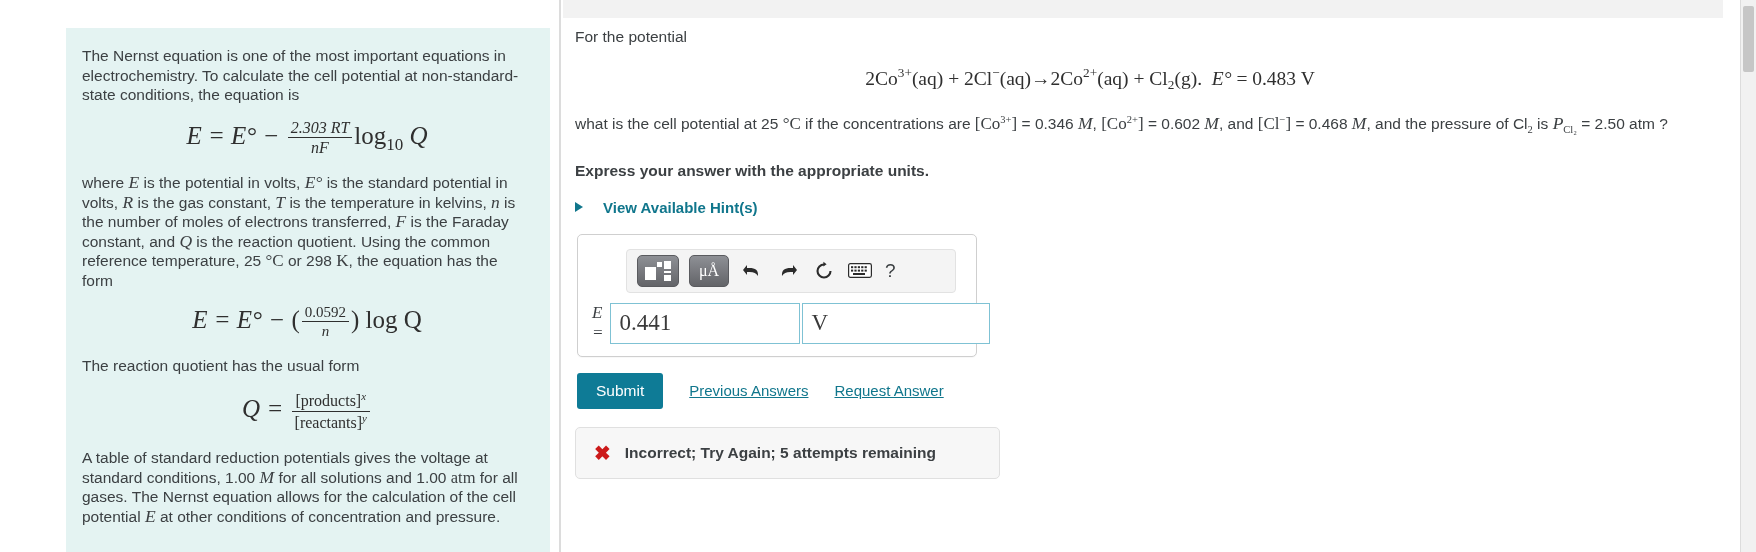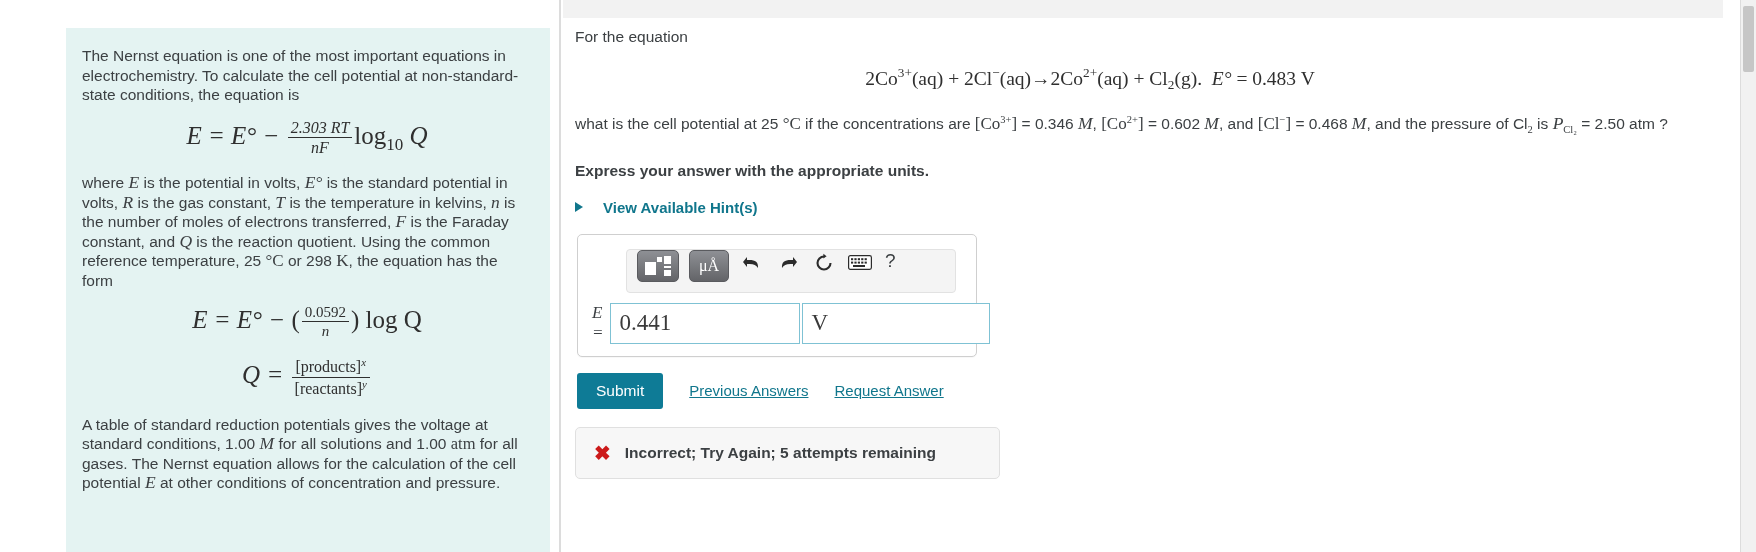--- a/index.html
+++ b/index.html
@@ -95,21 +95,21 @@
 
   
   .answer-box {
     margin-top: 18px; margin-left: 2px;
     width: 400px; border: 1px solid #cfcfcf; border-radius: 5px;
     background: #fff; padding: 10px 10px 12px 10px;
     box-shadow: 0 1px 1px rgba(0,0,0,.03);
   }
   .mtoolbar {
     background: #f4f4f4; border: 1px solid #e2e2e2; border-radius: 4px;
-    height: 44px; display: flex; gap: 10px;
+    height: 44px; display: flex; align-items: center; gap: 10px;
     padding: 0 10px; margin: 4px 4px 0 38px; width: 330px;
   }
   .tbtn {
     width: 42px; height: 32px; border-radius: 5px;
     background: linear-gradient(#8e9095, #636468);
     border: 1px solid #5a5b5f;
     display: flex; align-items: center; justify-content: center;
     cursor: pointer; position: relative;
   }
   .tbtn.second { width: 40px; }
@@ -191,40 +191,41 @@
 
       <div class="eq-block eq1">
         <span class="eq-i">E = E° −</span>
         <span>(</span><span class="frac f-small">
           <span class="num">0.0592</span>
           <span class="den eq-i">n</span>
         </span><span>)</span>
         <span>log Q</span>
       </div>
 
+      <p class="ltext">The reaction quotient has the usual form</p>
 
       <div class="eq-block eq1">
         <span class="eq-i">Q =</span>
         <span class="frac f-med">
           <span class="num"><span>[products]</span><span class="sup eq-i">x</span></span>
           <span class="den"><span>[reactants]</span><span class="sup eq-i">y</span></span>
         </span>
       </div>
 
       <p class="ltext"><span>A table of standard reduction potentials gives the voltage at standard conditions, 1.00 </span><span class="mi">M</span><span> for all solutions and 1.00 </span><span class="mbold">atm</span><span> for all gases. The Nernst equation allows for the calculation of the cell potential </span><span class="mi">E</span><span> at other conditions of concentration and pressure.</span></p>
 
     </div>
   </div>
 
   <div class="right-panel">
     <div class="top-strip"></div>
 
     <div class="rcontent">
 
-      <p class="rtext">For the equation</p>
+      <p class="rtext">For the potential</p>
 
       <div class="reaction-eq"><span>2Co</span><span class="sup">3+</span><span>(aq) + 2Cl</span><span class="sup">−</span><span>(aq)→2Co</span><span class="sup">2+</span><span>(aq) + Cl</span><span class="sub">2</span><span>(g).</span>&nbsp;&nbsp;<span style="font-style:italic">E°</span> <span>= 0.483 V</span></div>
 
       <p class="rtext question-line"><span>what is the cell potential at 25 </span><span class="mup">°C</span><span> if the concentrations are </span><span class="mup">[Co</span><span class="sup">3+</span><span class="mup">]</span> <span>= 0.346 </span><span class="mi">M</span><span>, </span><span class="mup">[Co</span><span class="sup">2+</span><span class="mup">]</span> <span>= 0.602 </span><span class="mi">M</span><span>, and </span><span class="mup">[Cl</span><span class="sup">−</span><span class="mup">]</span> <span>= 0.468 </span><span class="mi">M</span><span>, and the pressure of Cl</span><span class="sub">2</span><span> is </span><span class="mi">P</span><span class="sub">Cl₂</span> <span>= 2.50 atm ?</span></p>
 
       <p class="rtext express">Express your answer with the appropriate units.</p>
 
       <div class="hint-row">
         <span class="hint-tri"></span>
         <span class="hint-label">View Available Hint(s)</span>

